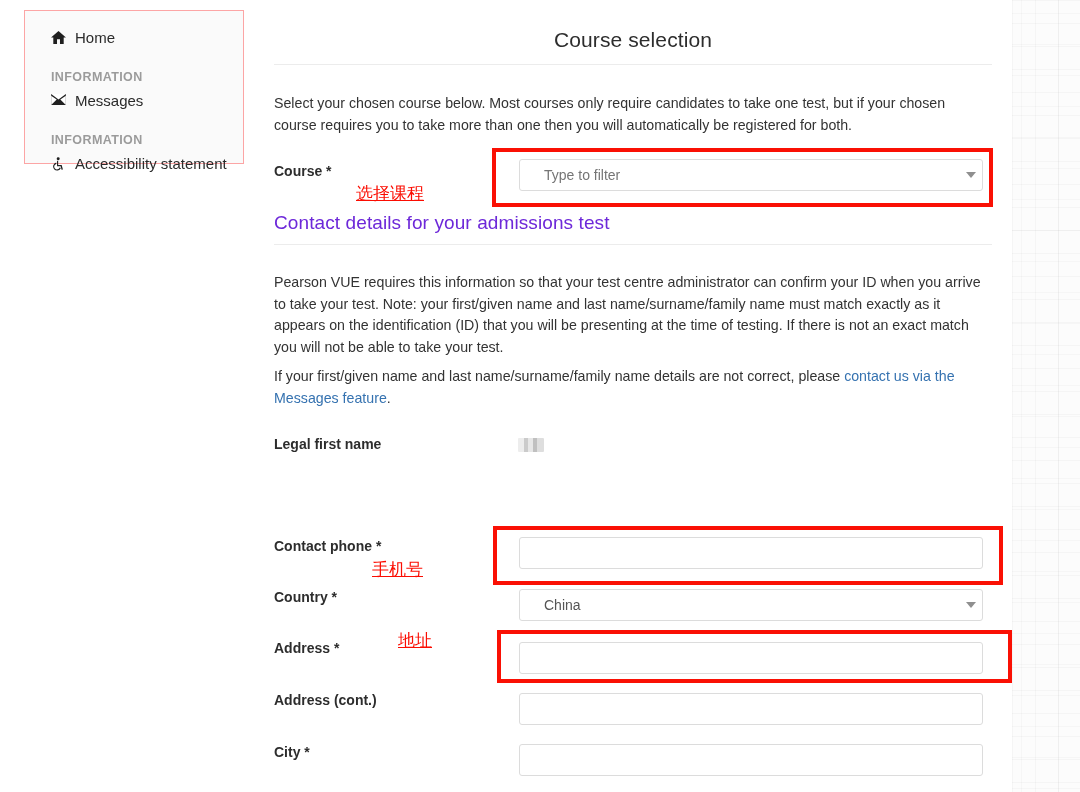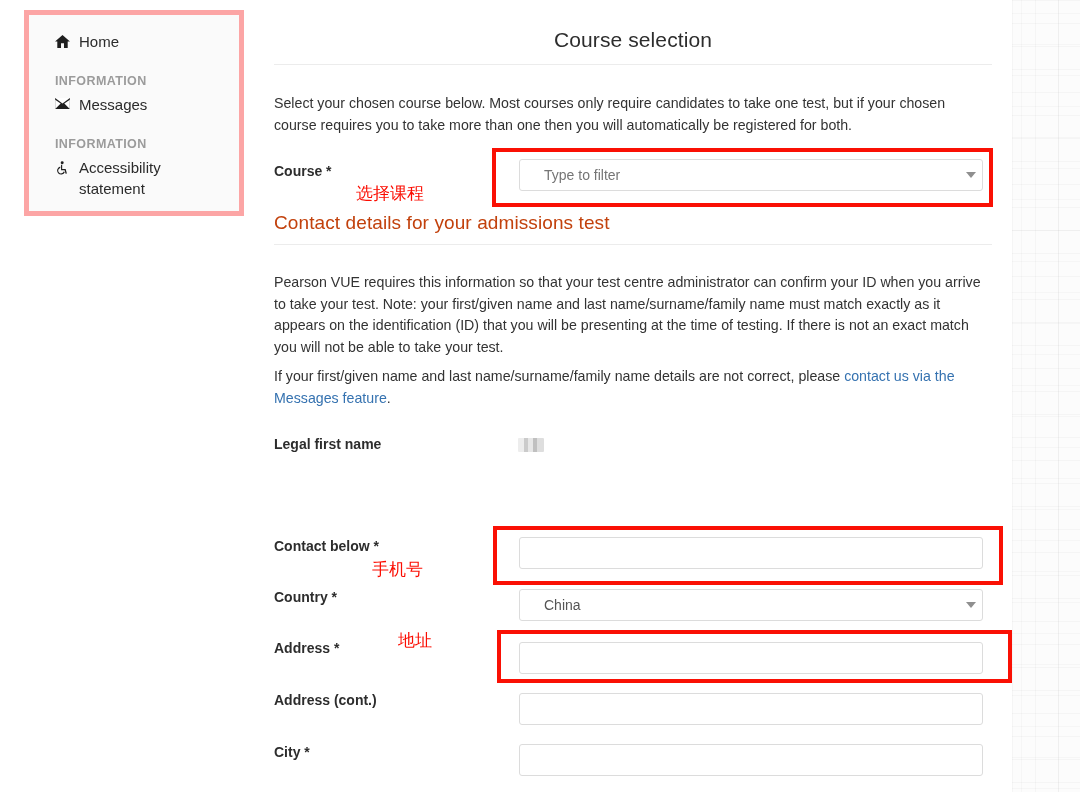--- a/index.html
+++ b/index.html
@@ -35,23 +35,23 @@
       linear-gradient(to right, rgba(0,0,0,0.022) 1px, transparent 1px),
       linear-gradient(to bottom, rgba(0,0,0,0.022) 1px, transparent 1px);
     background-size: 37px 31px, 37px 31px;
     background-position: 9px 13px;
   }
 
   
   #sidebar {
     position: absolute;
     left: 24px; top: 10px;
-    width: 220px; height: 206px;
+    width: 220px; height: 154px;
     background: #fafafa;
-    border: 5px solid #fca5a5;
+    border: 1px solid #fca5a5;
     padding: 16px 0 0 0;
   }
   .side-link {
     display: flex;
     align-items: flex-start;
     padding: 0 14px 0 26px;
     color: #2b2b2b;
     font-size: 15px;
     line-height: 21px;
     text-decoration: none;
@@ -94,21 +94,21 @@
     font-weight: normal;
     color: #2d2d2d;
     border-bottom: 1px solid #ececec;
     letter-spacing: 0.1px;
   }
   h2.section-title {
     margin: 0;
     padding: 0 0 10px 0;
     font-size: 19px;
     font-weight: normal;
-    color: #c2410c;
+    color: #6d28d9;
     border-bottom: 1px solid #ececec;
     letter-spacing: 0.1px;
   }
   p.body-text {
     margin: 0;
     font-size: 14.2px;
     line-height: 21.5px;
     color: #333333;
   }
   p.body-text a {
@@ -172,20 +172,21 @@
     background: transparent;
     pointer-events: none;
   }
   .cn-note {
     position: absolute;
     color: #fb0d02;
     font-size: 17px;
     font-weight: normal;
     white-space: nowrap;
     font-family: "DejaVu Sans", sans-serif;
+    text-decoration: underline;
   }
 </style>
 </head>
 <body>
 
 <div id="page">
 
   <div id="watermark"></div>
 
   <nav id="sidebar">
@@ -246,21 +247,21 @@
 
     <p class="body-text" style="position:absolute; left:0; top:366px; width:710px;"><span>If your first/given name and last name/surname/family name details are not correct, please </span><a href="#">contact us via the Messages feature</a><span>.</span></p>
 
     <div class="frow" style="top:436px; height:22px;">
       <span class="flabel">Legal first name</span>
       <span class="fvalue-redacted" style="left:244px; width:26px;"></span>
     </div>
 
 
     <div class="frow" style="top:538px; height:36px;">
-      <span class="flabel">Contact below *</span>
+      <span class="flabel">Contact phone *</span>
       <input class="finput" type="text" style="left: 245px; top: -1px; width: 464px;" value="">
     </div>
 
     <div class="frow" style="top:589px; height:36px;">
       <span class="flabel">Country *</span>
       <input class="finput" type="text" style="left: 245px; top: 0px; width: 464px;" value="China">
       <span class="caret" style="left:692px; top:13px;"></span>
     </div>
 
     <div class="frow" style="top:640px; height:36px;">

